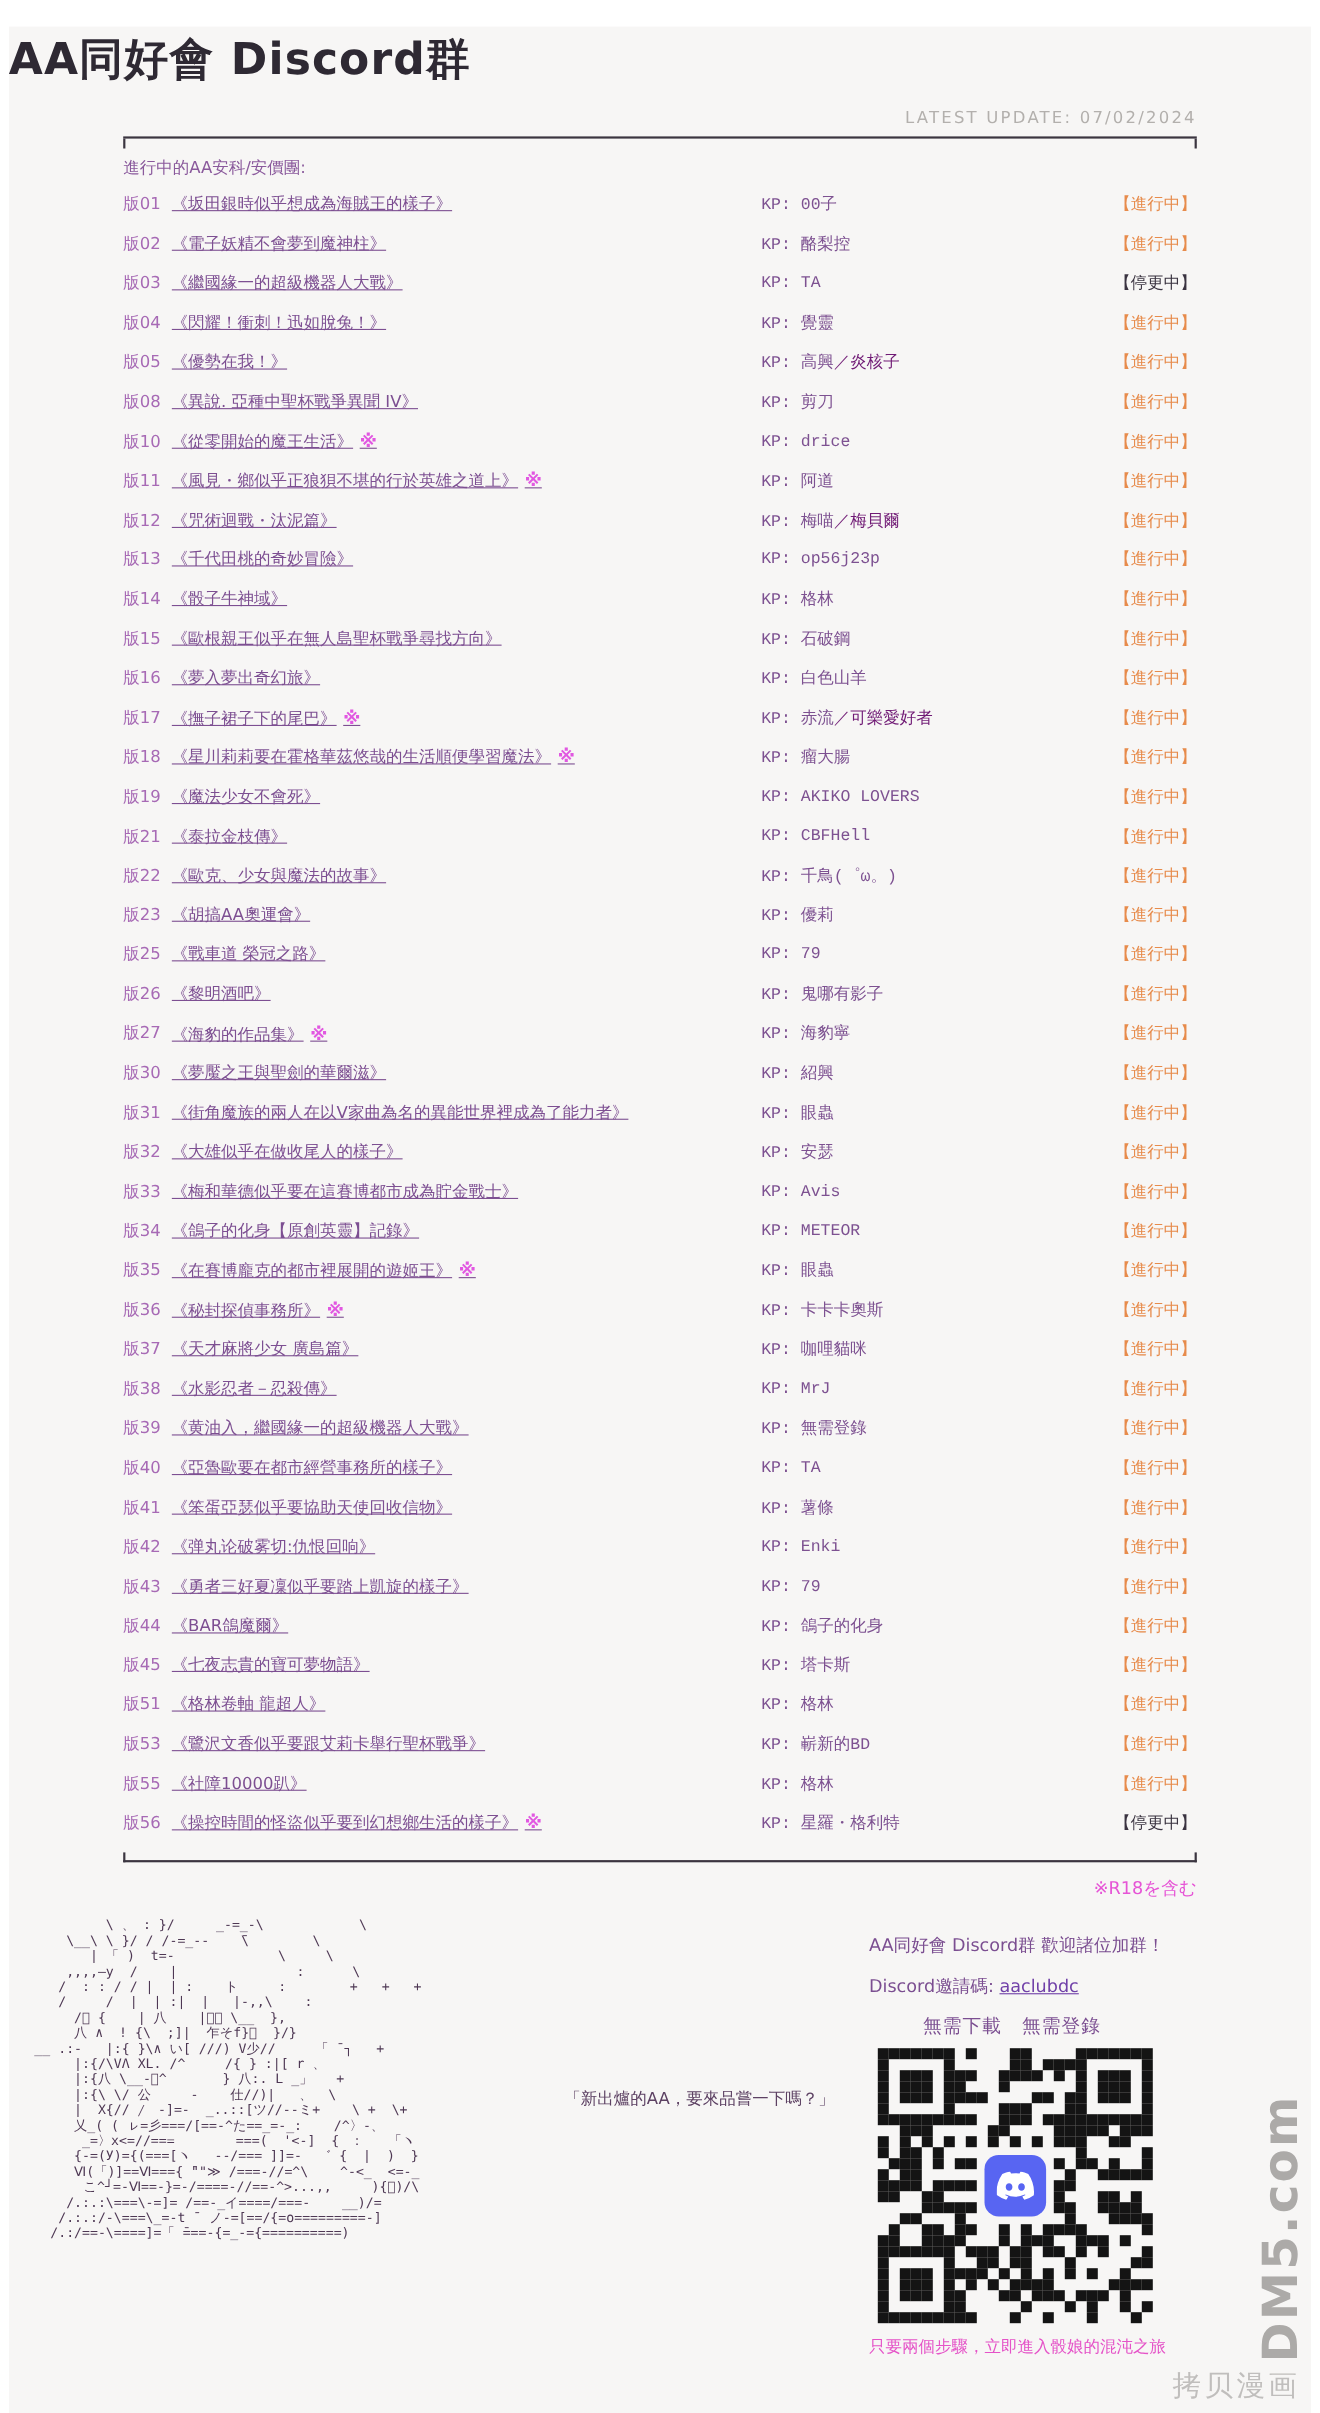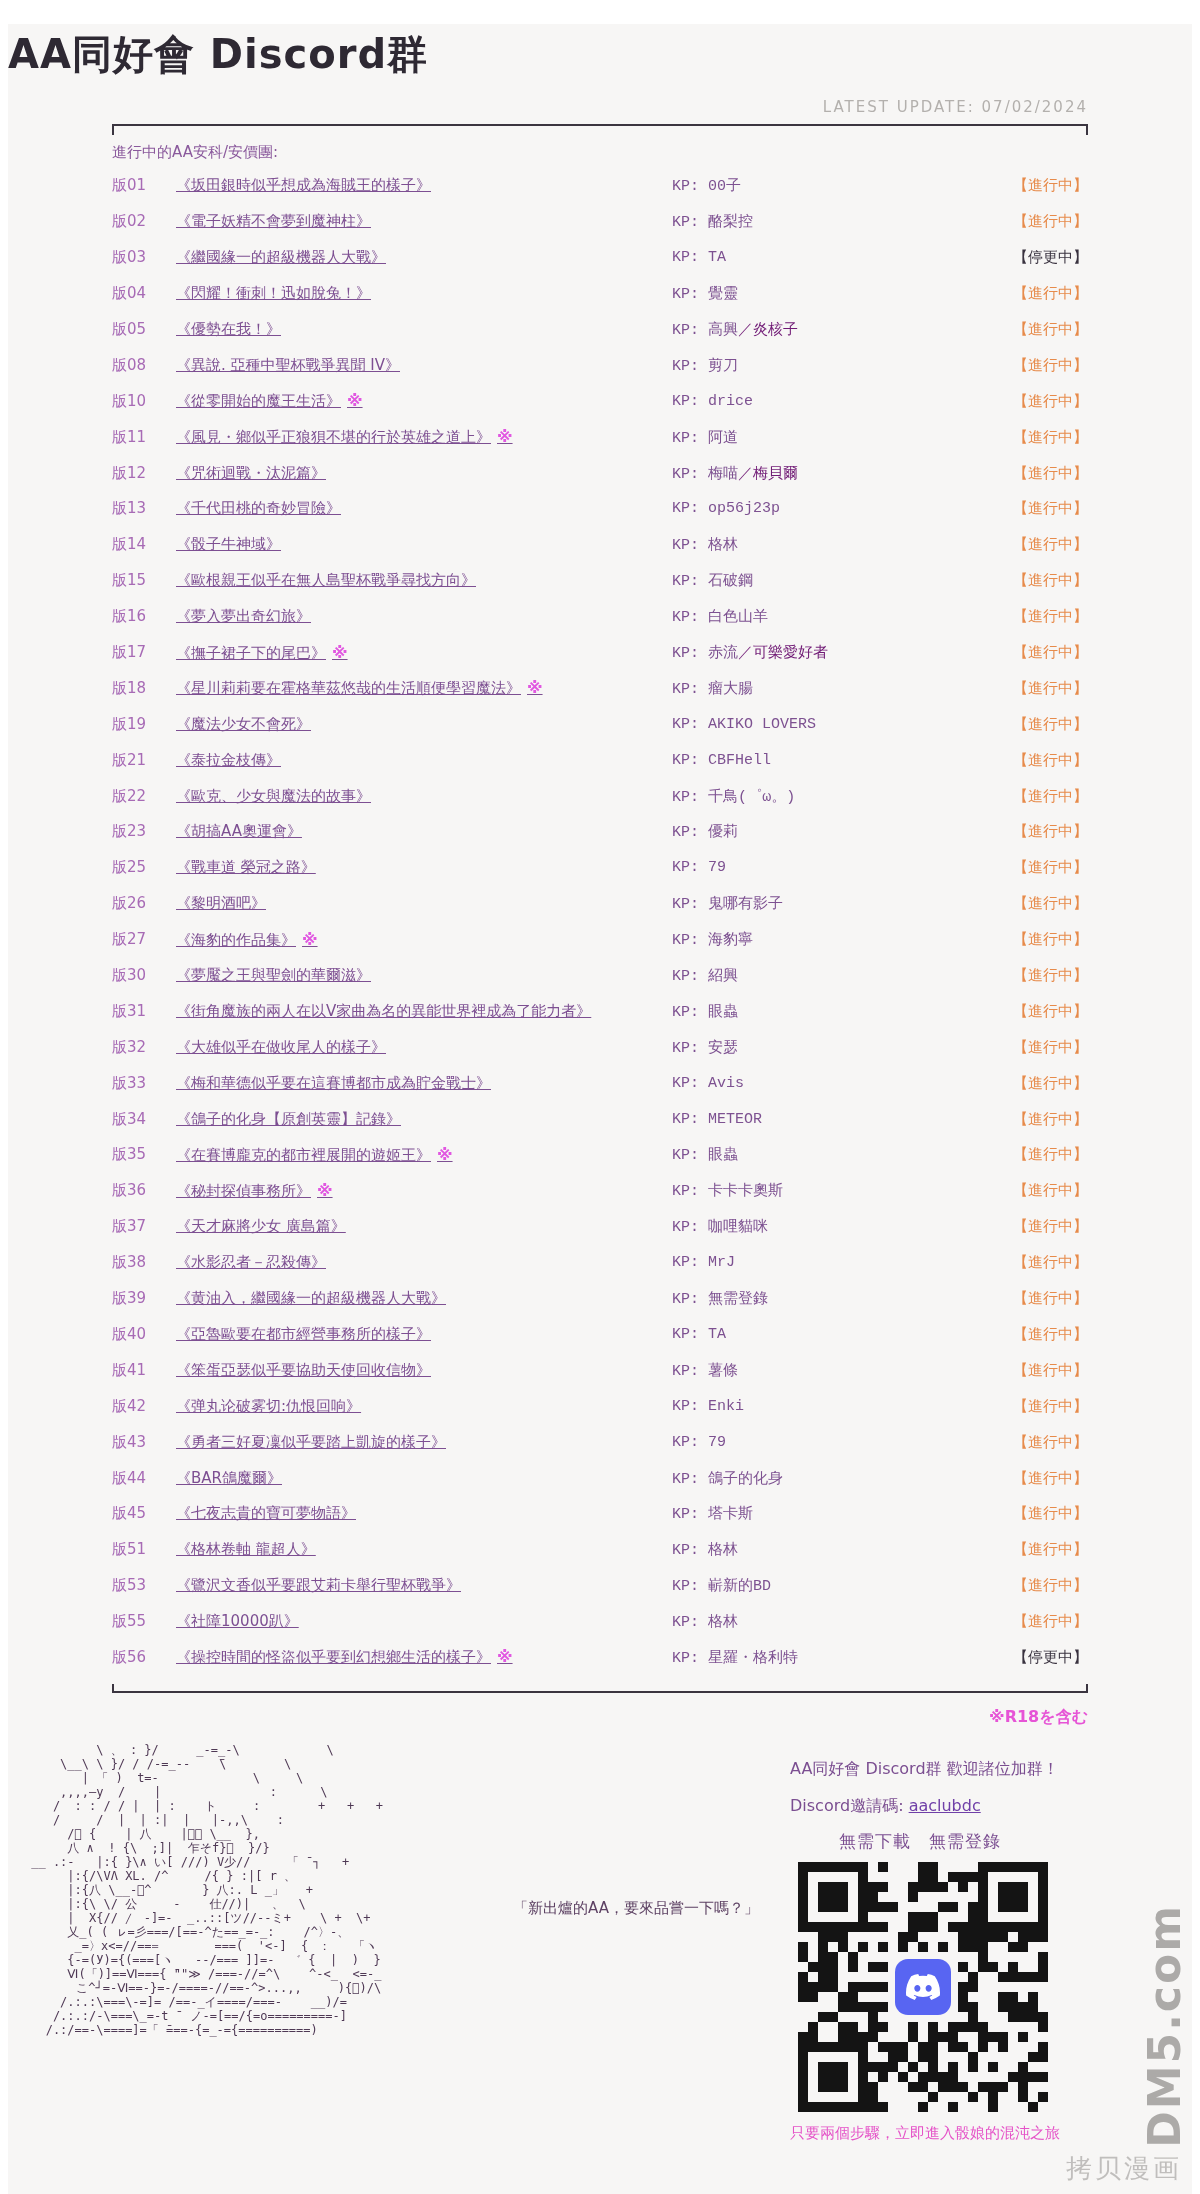--- a/index.html
+++ b/index.html
@@ -24,30 +24,30 @@
   }
   .rule{width:976px;margin:8px auto 0 auto;position:relative;border-top:2px solid #3b3540;}
   .rule::before,.rule::after{content:"";position:absolute;width:2px;height:9px;background:#3b3540;}
   .rule-top::before{left:0;top:0;}   .rule-top::after{right:0;top:0;}
   .rule-bottom{margin-top:16px;}
   .rule-bottom::before{left:0;top:-9px;} .rule-bottom::after{right:0;top:-9px;}
   
   .table-wrap{width:976px;margin:0 auto;}
   .section-label{margin-top:16px;font-size:15px;line-height:20px;color:#8a599c;}
   .rows{margin-top:6px;}
-  .row{height:35.9px;display:flex;align-items:center;font-size:15px;gap:20px;}
+  .row{height:35.9px;display:flex;align-items:center;font-size:15px;}
   .row .no{width:44px;flex:0 0 44px;color:#a76ab5;}
   .row .ttl{flex:1;color:#7d4f92;white-space:nowrap;overflow:hidden;text-decoration:underline;}
   .row .r18{color:#e157e1;font-weight:bold;margin-left:6px;font-size:16px;}
   .row .kp{width:306px;flex:0 0 306px;color:#7d5191;white-space:nowrap;overflow:hidden;font-family:Liberation Mono, monospace;}
   .row .kp .alt{color:#701a75;text-align:right;}
   .row .status{width:90px;flex:0 0 90px;text-align:right;color:#e78b4b;white-space:nowrap;}
   .row .status.paused{color:#3a3340;}
   .r18-note{width:976px;margin:14px auto 0 auto;text-align:right;
-    font-size:16px;font-weight:bold;color:#e654d6;line-height:20px;}
+    font-size:16px;font-weight:normal;color:#e654d6;line-height:20px;}
   
   .footer{position:relative;margin-top:6px;height:446px;}
   .ascii{
     position:absolute;left:16px;top:10px;margin:0;
     font-family:"DejaVu Sans Mono","Liberation Mono",monospace;
     font-size:12px;line-height:14px;color:#4e3854;white-space:pre;
   }
   .speech{position:absolute;left:505px;top:166px;font-size:15px;color:#5d4163;white-space:nowrap;}
   .invite{position:absolute;left:782px;top:26px;width:330px;}
   .invite-heading{font-size:16px;color:#7b4e91;line-height:20px;white-space:nowrap;}

